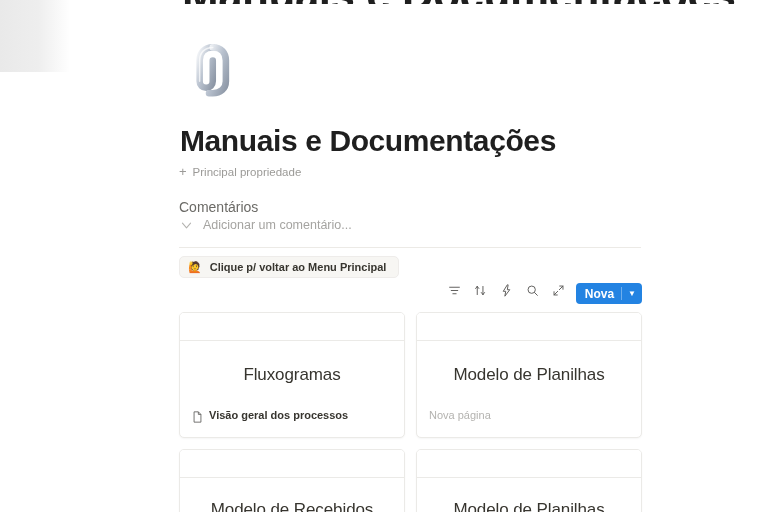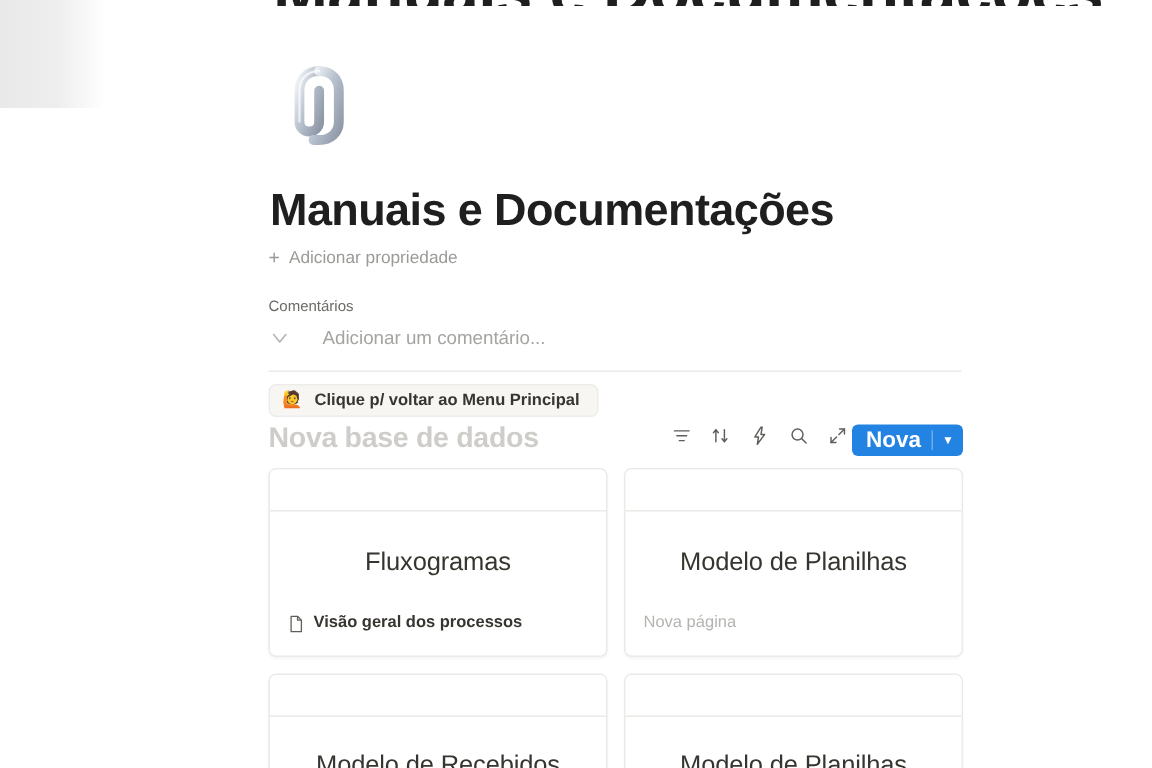--- a/index.html
+++ b/index.html
@@ -80,31 +80,31 @@
   .add-prop .plus {
     font-size: 13px;
     line-height: 13px;
     color: #9b9a97;
   }
 
   .comments-label {
     position: absolute;
     left: 163px;
     top: 199px;
-    font-size: 10px;
+    font-size: 14px;
     color: #6b6a66;
   }
 
   .comment-row {
     position: absolute;
     left: 163px;
     top: 218px;
     display: flex;
     align-items: center;
-    gap: 22px;
+    gap: 10px;
   }
   .comment-avatar {
     width: 14px;
     height: 14px;
     font-size: 10px;
     color: #9b9a97;
     display: flex;
     align-items: center;
     justify-content: center;
   }
@@ -186,21 +186,21 @@
     background: #2383e2;
     border-radius: 4px;
     height: 21px;
     color: #ffffff;
     overflow: hidden;
   }
   .new-button .label {
     display: flex;
     align-items: center;
     padding: 0 7px 0 9px;
-    font-size: 15px;
+    font-size: 12px;
     font-weight: 600;
   }
   .new-button .sep {
     width: 1px;
     background: rgba(255,255,255,0.35);
     margin: 4px 0;
   }
   .new-button .caret {
     display: flex;
     align-items: center;
@@ -299,42 +299,41 @@
       <path d="M36 10 C27 10 22 16 22 24 L22 46 C22 50 25 53 29 53 C33 53 36 50 36 46 L36 24" fill="none" stroke="url(#clipg)" stroke-width="7" stroke-linecap="round"></path>
       <path d="M36 10 C45 10 50 16 50 24 L50 46 C50 54 44 59 36 59 L32 59" fill="none" stroke="url(#clipg)" stroke-width="7" stroke-linecap="round"></path>
       <path d="M36 10 C27 10 22 16 22 24 L22 46" fill="none" stroke="#ffffff" stroke-width="1.6" stroke-linecap="round" opacity="0.7"></path>
     </svg>
   </div>
 
   <div class="title">Manuais e Documentações</div>
 
   <div class="add-prop">
     <span class="plus">+</span>
-    <span>Adicionar propriedade</span>
+    <span>Principal propriedade</span>
   </div>
 
   <div class="comments-label">Comentários</div>
 
   <div class="comment-row">
     <span class="comment-avatar">
       <svg width="13" height="13" viewBox="0 0 16 16">
         <path d="M3 5 L8 11 L13 5" fill="none" stroke="#b3b2af" stroke-width="1.3" stroke-linecap="round" stroke-linejoin="round"></path>
       </svg>
     </span>
     <span class="comment-placeholder">Adicionar um comentário...</span>
   </div>
 
   <div class="divider"></div>
 
   <div class="callout">
     <span class="callout-emoji">🙋</span>
     <span class="callout-text">Clique p/ voltar ao Menu Principal</span>
   </div>
 
-  <div class="db-title">Nova base de dados</div>
 
   <div class="db-toolbar" style="right:192px;">
     <span class="tb-icon">
       <svg width="13" height="13" viewBox="0 0 16 16">
         <path d="M2 4h12M4 8h8M6 12h4" stroke="#5f5e5b" stroke-width="1.2" stroke-linecap="round"></path>
       </svg>
     </span>
     <span class="tb-icon">
       <svg width="13" height="13" viewBox="0 0 16 16">
         <path d="M4 13V3M4 3L2 5.5M4 3l2 2.5" stroke="#5f5e5b" stroke-width="1.2" stroke-linecap="round" fill="none"></path>

